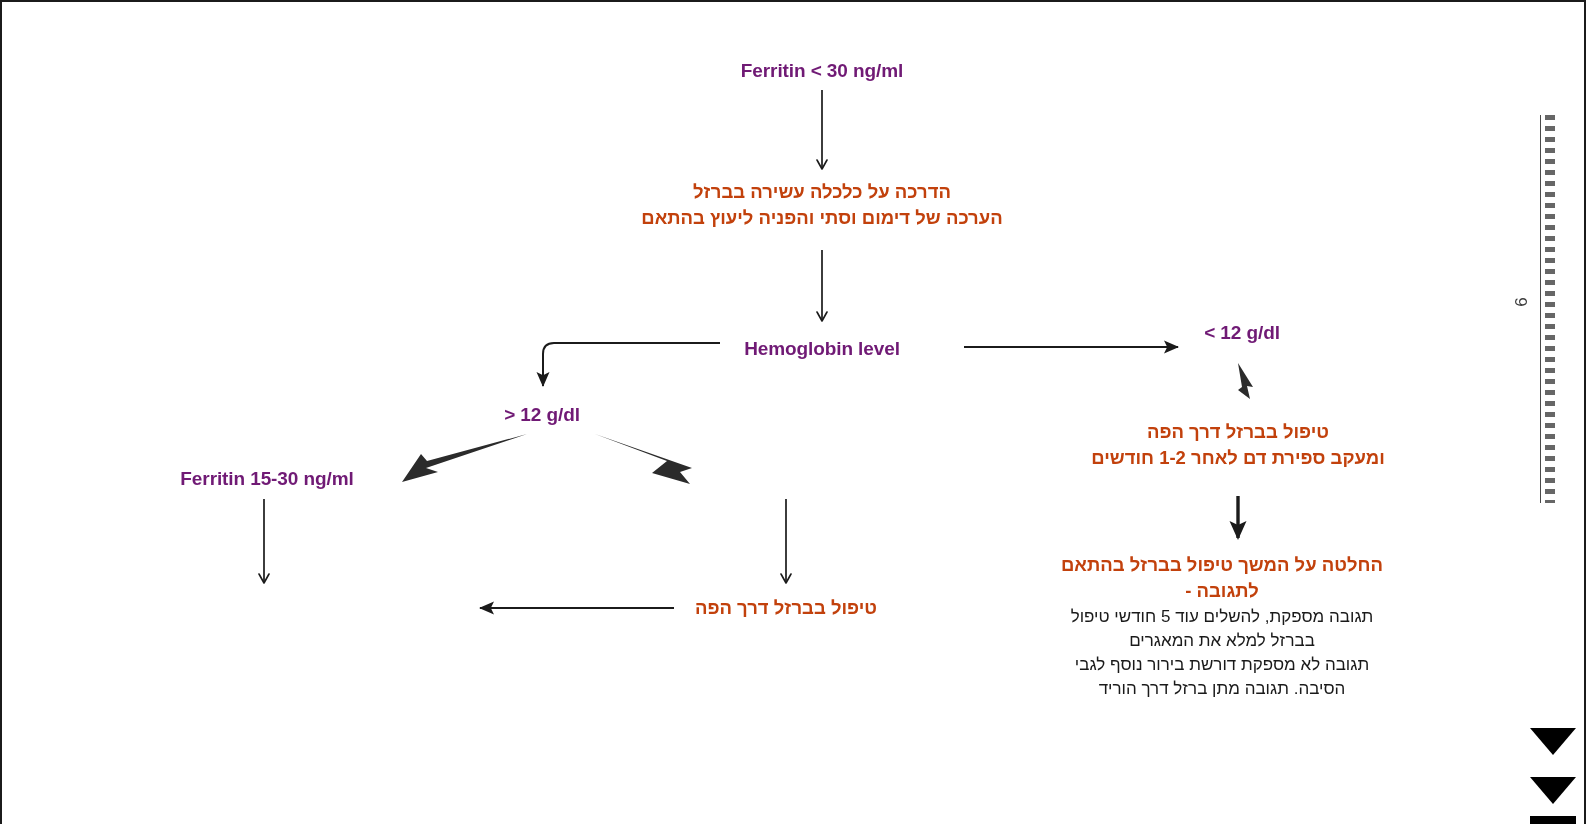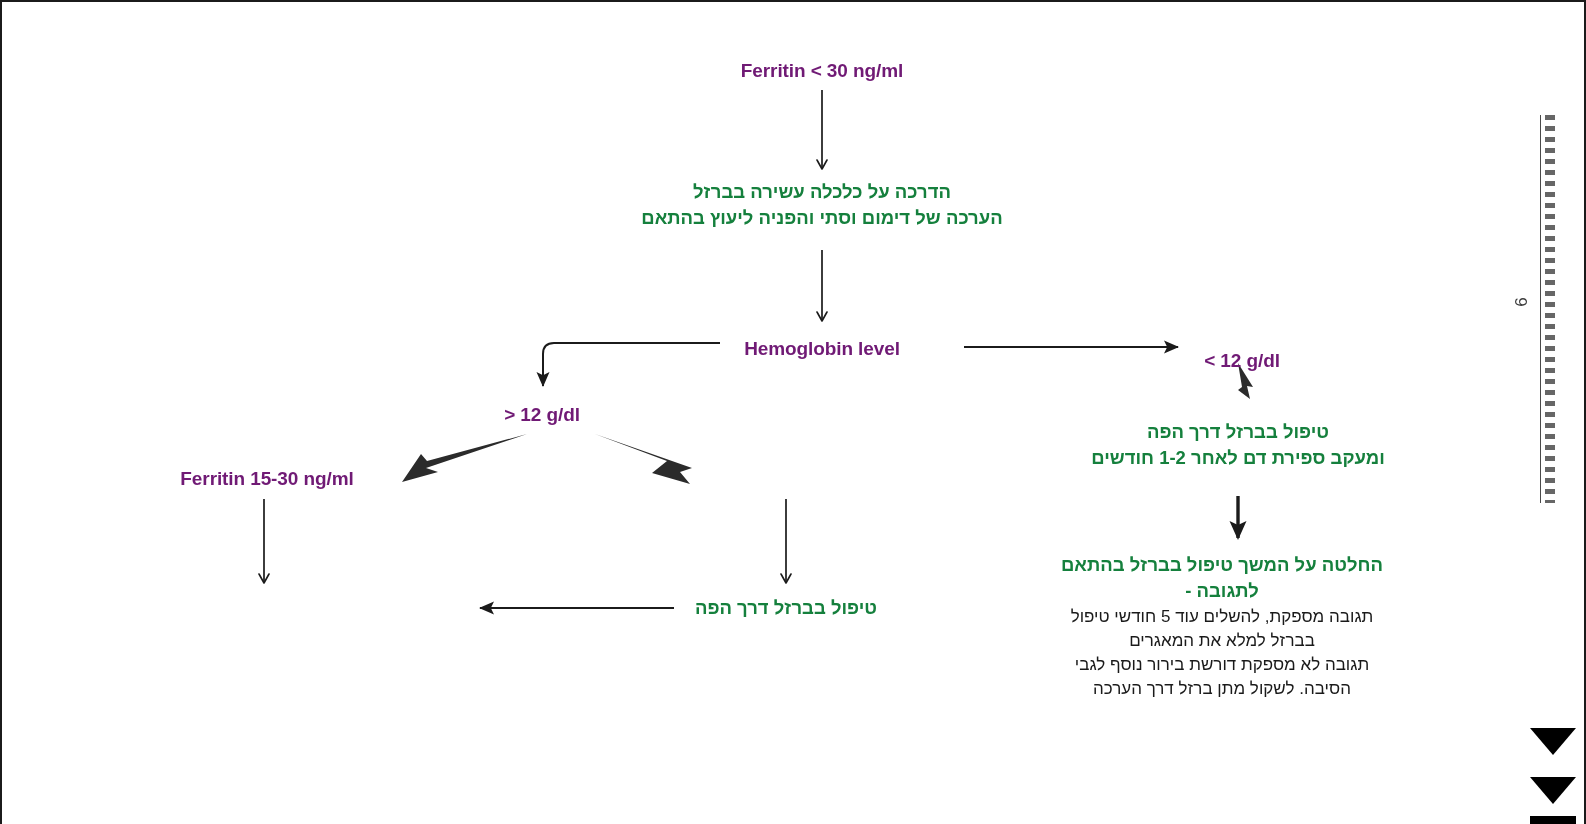--- a/index.html
+++ b/index.html
@@ -37,21 +37,21 @@
     font-size: 19px;
     font-weight: bold;
     letter-spacing: -0.1px;
     color: #701a75;
   }
   .lbl-he {
     font-size: 18.5px;
     font-weight: bold;
     direction: rtl;
     unicode-bidi: isolate;
-    color: #15803d;
+    color: #c2410c;
   }
   .lbl-he-body {
     font-size: 17px;
     font-weight: normal;
     direction: rtl;
     unicode-bidi: isolate;
     color: #1a1a1a;
   }
   .line2 { display: block; }
 
@@ -163,40 +163,40 @@
 
   <div class="node" style="left:600px; top:177px; width:440px;">
     <span class="lbl-he line2">הדרכה על כלכלה עשירה בברזל</span>
     <span class="lbl-he line2">הערכה של דימום וסתי והפניה ליעוץ בהתאם</span>
   </div>
 
   <div class="node lbl-en" style="left:700px; top:334px; width:240px;">Hemoglobin level</div>
 
   <div class="node lbl-en" style="left:440px; top:400px; width:200px;">&gt; 12 g/dl</div>
 
-  <div class="node lbl-en" style="left:1160px; top:346px; width:160px;">&lt; 12 g/dl</div>
+  <div class="node lbl-en" style="left:1160px; top:318px; width:160px;">&lt; 12 g/dl</div>
 
   <div class="node lbl-en" style="left:140px; top:464px; width:250px;">Ferritin 15-30 ng/ml</div>
 
 
 
   <div class="node lbl-he" style="left:664px; top:593px; width:240px;">טיפול בברזל דרך הפה</div>
 
   <div class="node" style="left:1076px; top:417px; width:320px;">
     <span class="lbl-he line2">טיפול בברזל דרך הפה</span>
     <span class="lbl-he line2">ומעקב ספירת דם לאחר 1-2 חודשים</span>
   </div>
 
   <div class="node" style="left:1046px; top:550px; width:348px;">
     <span class="lbl-he line2">החלטה על המשך טיפול בברזל בהתאם</span>
     <span class="lbl-he line2">לתגובה -</span>
     <span class="lbl-he-body line2">תגובה מספקת, להשלים עוד 5 חודשי טיפול</span>
     <span class="lbl-he-body line2">בברזל למלא את המאגרים</span>
     <span class="lbl-he-body line2">תגובה לא מספקת דורשת בירור נוסף לגבי</span>
-    <span class="lbl-he-body line2">הסיבה. לשקול מתן ברזל דרך הערכה</span>
+    <span class="lbl-he-body line2">הסיבה. תגובה מתן ברזל דרך הוריד</span>
   </div>
 
   <div id="margin-rule"></div>
   <div id="margin-dots"></div>
   <div id="page-number">6</div>
 
   <div class="tri-down" id="tri-1"></div>
   <div class="tri-down" id="tri-2"></div>
   <div id="bottom-bar"></div>
 

